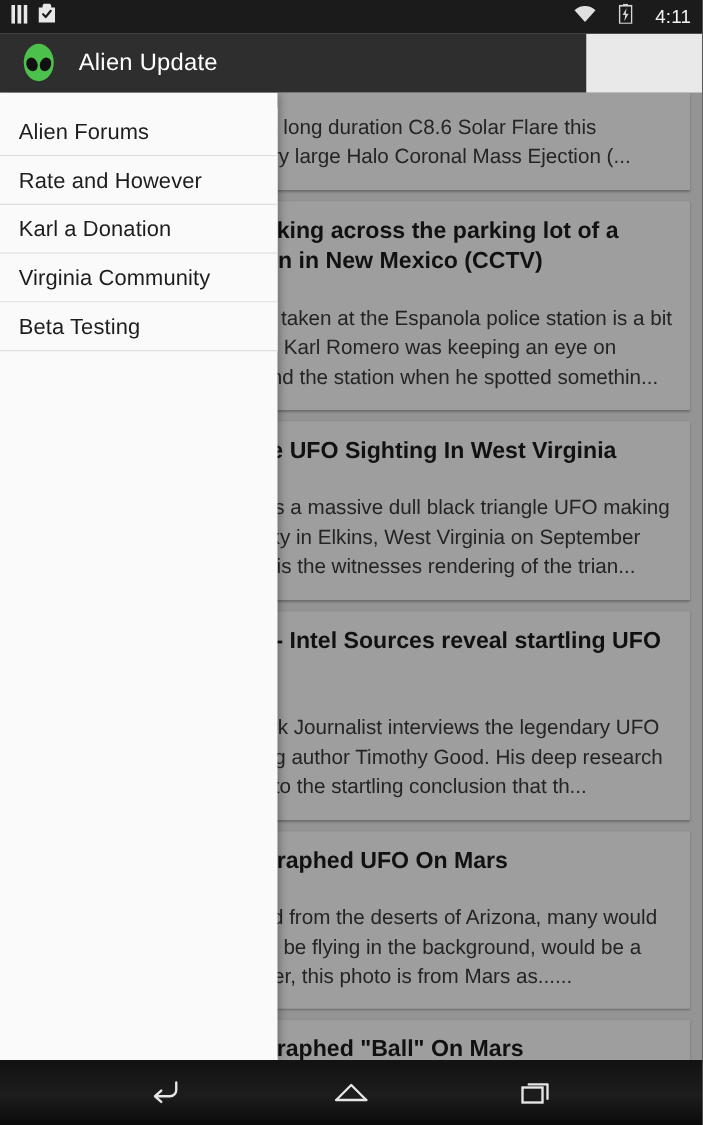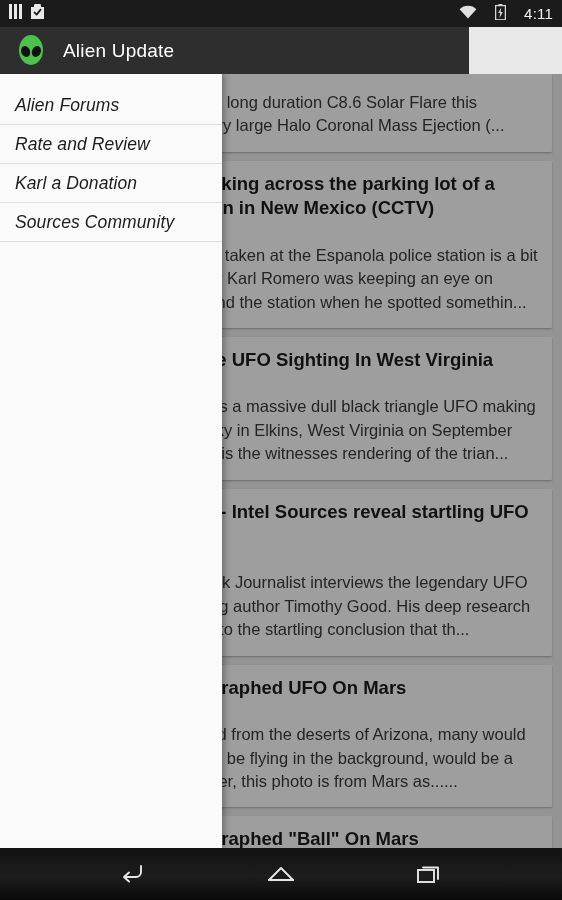--- a/index.html
+++ b/index.html
@@ -123,21 +123,20 @@
   .drawer {
     position: absolute;
     top: 74px; left: 0;
     width: 222px;
     height: 774px;
     background: #fafafa;
     box-shadow: 2px 0 7px rgba(0,0,0,.35);
     z-index: 30;
     padding-top: 0;
     box-sizing: border-box;
-    font-style: italic;
   }
   .drawer-item {
     height: 39px;
     display: flex;
     align-items: center;
     padding-left: 15px;
     box-sizing: border-box;
     font-size: 17.5px;
     color: #1d1d1d;
     border-bottom: 1px solid #dedede;
@@ -268,27 +267,30 @@
 
   </div>
 
   <div class="scrim"></div>
 
   <div class="drawer">
     <div class="drawer-item first">
       <span>Alien Forums</span>
     </div>
     <div class="drawer-item">
-      <span>Rate and Review</span>
+      <span>Rate and However</span>
     </div>
     <div class="drawer-item">
       <span>Karl a Donation</span>
     </div>
     <div class="drawer-item">
-      <span>Sources Community</span>
+      <span>Virginia Community</span>
+    </div>
+    <div class="drawer-item">
+      <span>Beta Testing</span>
     </div>
     <div class="drawer-fill"></div>
   </div>
 
   <div class="drawer-topline"></div>
 
   <div class="nav-bar">
     <div class="nav-btn">
       <svg width="28" height="22" viewBox="0 0 28 22">
         <path d="M22 3 V9 A5 5 0 0 1 17 14 H6" stroke="#e6e6e6" stroke-width="1.9" fill="none" stroke-linecap="round" stroke-linejoin="round"></path>

